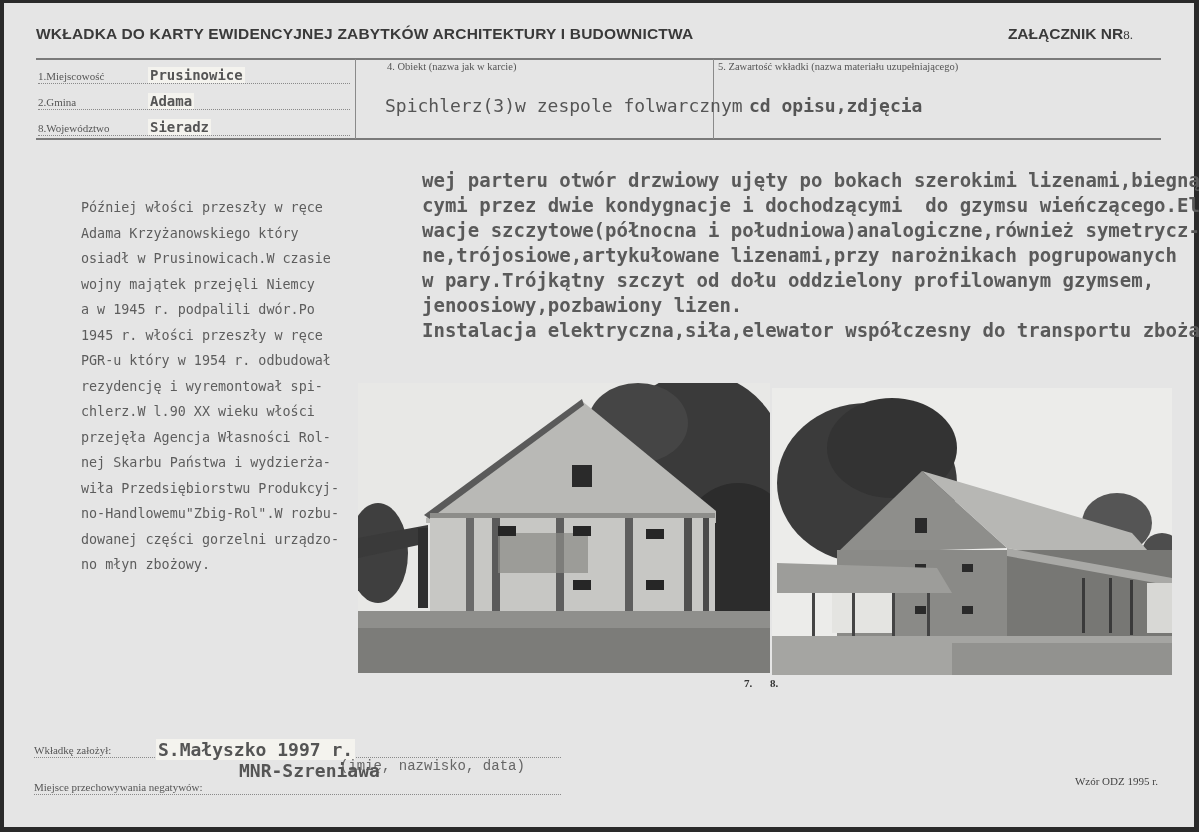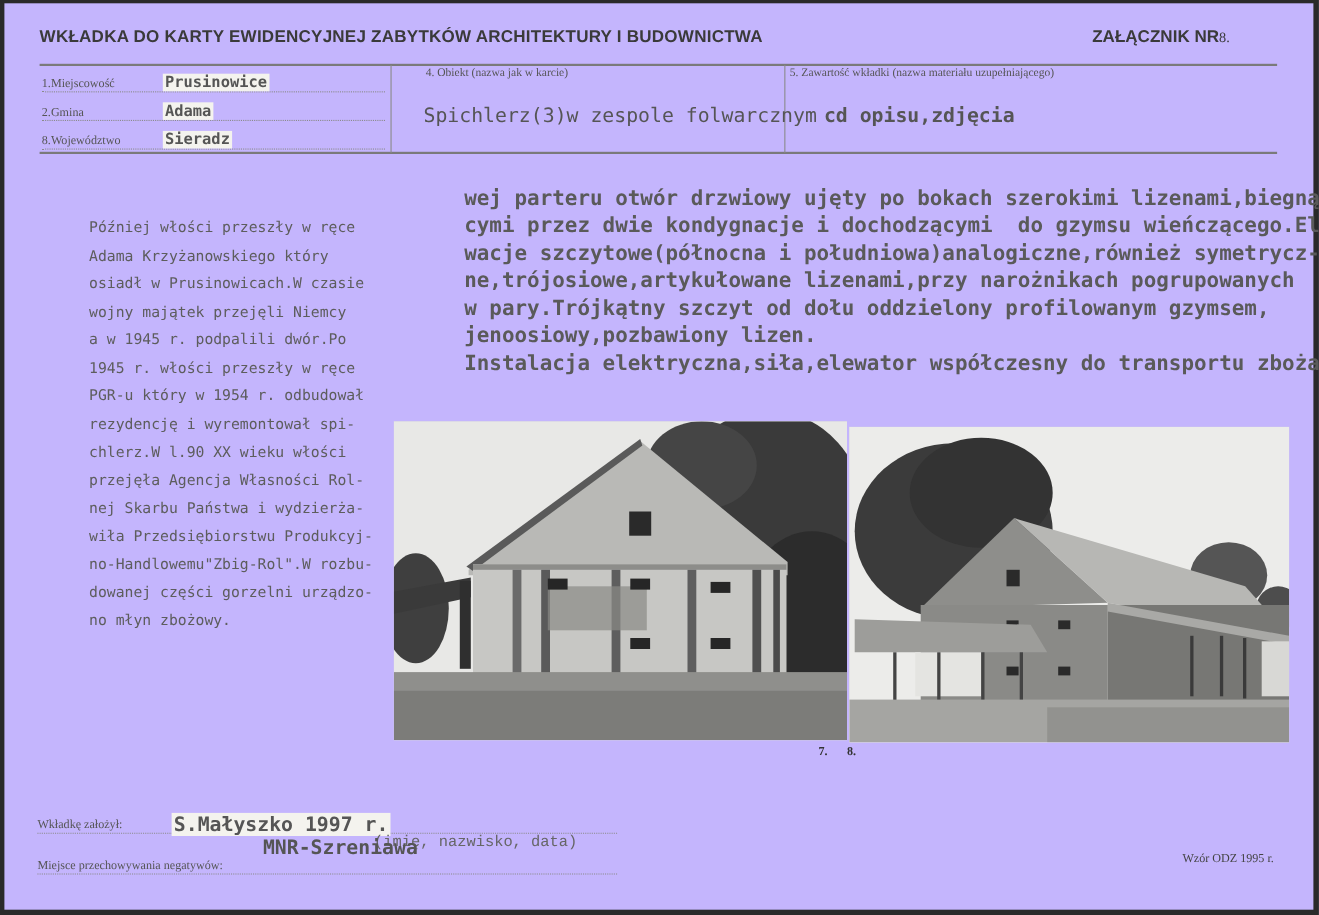--- a/index.html
+++ b/index.html
@@ -3,29 +3,29 @@
 <meta charset="utf-8">
 <style>
   html, body { margin: 0; padding: 0; }
   body {
     width: 1199px; height: 832px; position: relative; overflow: hidden;
     background: #2a2a2a;
     font-family: "Liberation Serif", serif;
   }
   .page {
     position: absolute; left: 4px; top: 3px; width: 1190px; height: 824px;
-    background: #c4b5fd;
+    background: #e5e5e5;
   }
   .header-title {
     position: absolute; left: 32px; top: 22px;
     font-family: "Liberation Sans", sans-serif; font-weight: bold;
     font-size: 15.5px; color: #3a3a3a; letter-spacing: 0.2px;
   }
   .annex {
-    position: absolute; right: 76px; top: 22px;
+    position: absolute; right: 61px; top: 22px;
     font-family: "Liberation Sans", sans-serif; font-weight: bold;
     font-size: 15.5px; color: #3a3a3a;
   }
   .hr-top { position: absolute; left: 32px; top: 55px; width: 1125px; height: 2px; background: #7a7a7a; }
   .hr-bot { position: absolute; left: 32px; top: 135px; width: 1125px; height: 2px; background: #7a7a7a; }
   .vsep1 { position: absolute; left: 351px; top: 56px; width: 1px; height: 80px; background: #8a8a8a; }
   .vsep2 { position: absolute; left: 709px; top: 56px; width: 1px; height: 80px; background: #8a8a8a; }
 
   .field-row {
     position: absolute; left: 34px; width: 312px; height: 20px;

